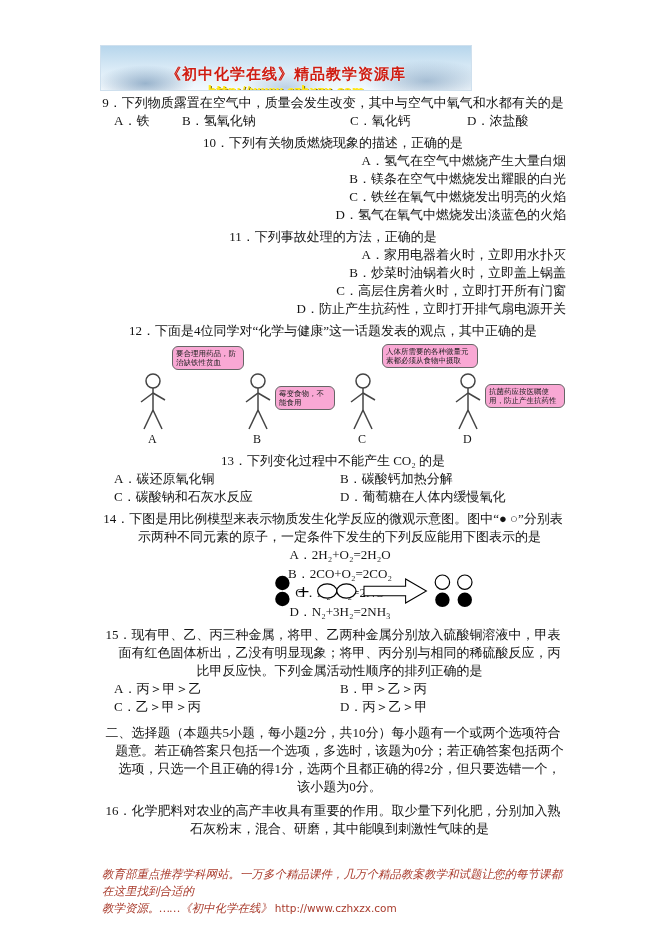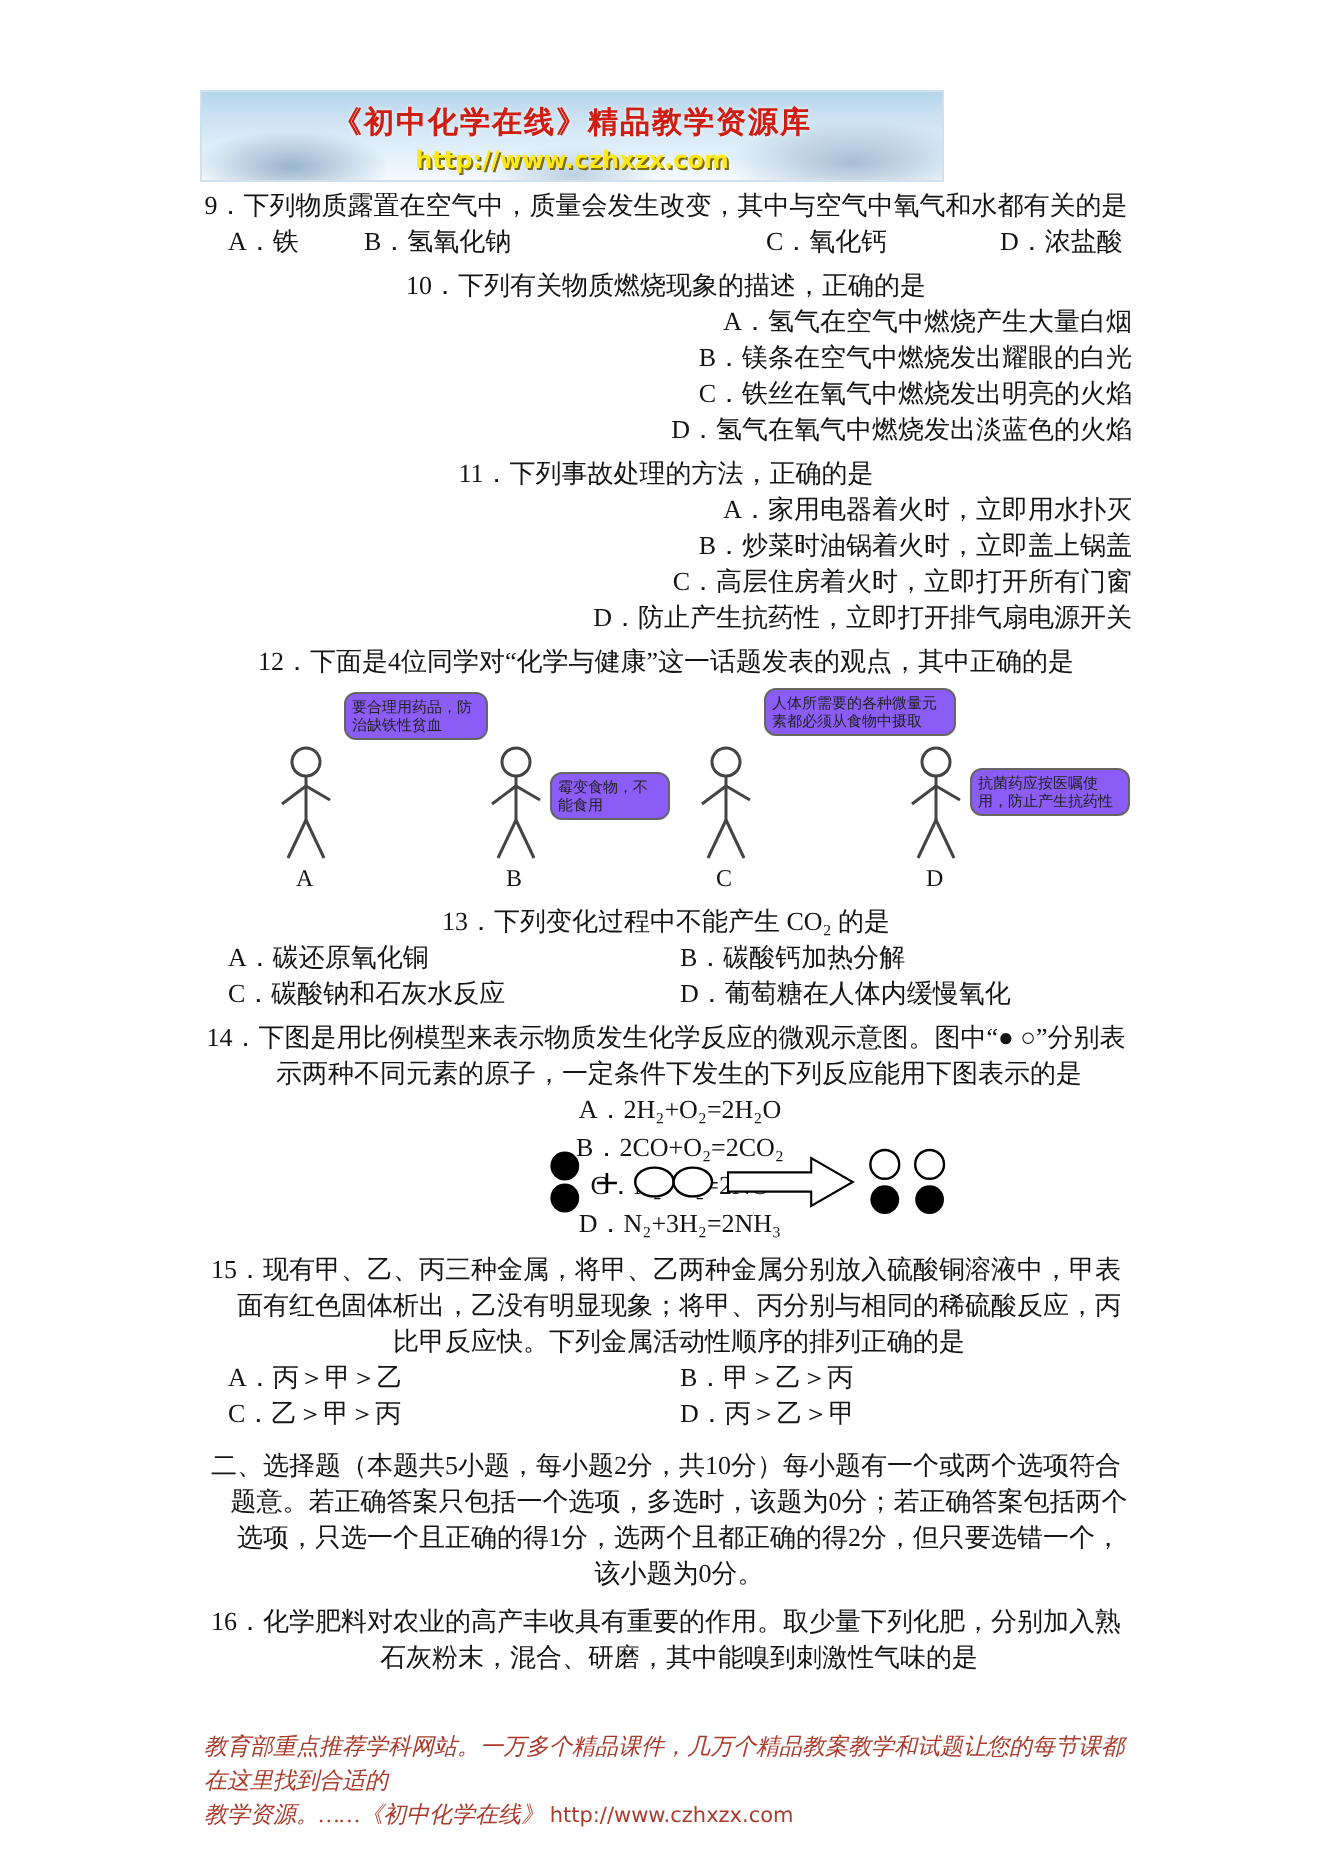--- a/index.html
+++ b/index.html
@@ -16,49 +16,48 @@
     overflow:hidden; border:1px solid #cfe0ee; box-sizing:border-box;
   }
   .banner::before {
     content:""; position:absolute; inset:0;
     background:
       radial-gradient(70px 26px at 12% 85%, rgba(85,125,165,.55), transparent 70%),
       radial-gradient(90px 30px at 88% 80%, rgba(85,125,165,.45), transparent 70%),
       radial-gradient(60px 22px at 50% 95%, rgba(110,150,190,.40), transparent 70%);
   }
   .banner-title {
-    position:relative; text-align:center; margin-top:8px;
+    position:relative; text-align:center; margin-top:19px;
     color:#cf1d12; font-weight:bold; font-size:15px; letter-spacing:1px;
     text-shadow:0 0 2px rgba(255,255,255,.8);
-    font-family:Liberation Mono, monospace;
   }
   .banner-url {
     position:relative; text-align:center; margin-top:-1px;
     color:#ffe81a; font-weight:bold; font-size:12px;
     font-family:"DejaVu Sans","Liberation Sans",sans-serif;
     text-shadow:1px 1px 0 #7a6a10;
   }
   
   .content { position:absolute; left:100px; top:94px; width:466px; }
   .q { margin-bottom:4px; }
   .hang { padding-left:13px; text-indent:-13px;text-align:center; }
   .optlines { padding-left:14px;text-align:right; }
   .optlines div { height:18px; }
   .optrow { display:flex; padding-left:14px; }
   .optrow .o1 { width:68px; }
   .optrow .o2 { width:168px; }
-  .optrow .o3 { width:117px;margin-left:33px; }
+  .optrow .o3 { width:117px; }
   .optgrid { display:grid; grid-template-columns:226px auto; padding-left:14px; }
   .optgrid div { height:18px; }
   
   .figs { position:relative; height:104px; margin:4px 0 0 34px; width:420px; }
   .fig-cell { position:absolute; width:105px; height:104px; top:0; }
   .fig-cell svg.person { position:absolute; left:2px; top:28px; }
   .bubble {
-    position:absolute; background:#8b5cf6; border:1px solid #666; border-radius:6px;
+    position:absolute; background:#f9a8d4; border:1px solid #666; border-radius:6px;
     font-size:7.5px; line-height:9px; padding:2px 3px; color:#222; z-index:2;
     font-family:"DejaVu Sans","Liberation Sans",sans-serif;
   }
   .fig-letter { position:absolute; bottom:0; left:14px; font-size:12px; }
   
   .q14-opts { position:relative; padding-left:14px; }
   .q14-opts .ol { height:19px;text-align:center; }
   .model-svg { position:absolute; left:168px; top:24px; }
   
   .footer {

